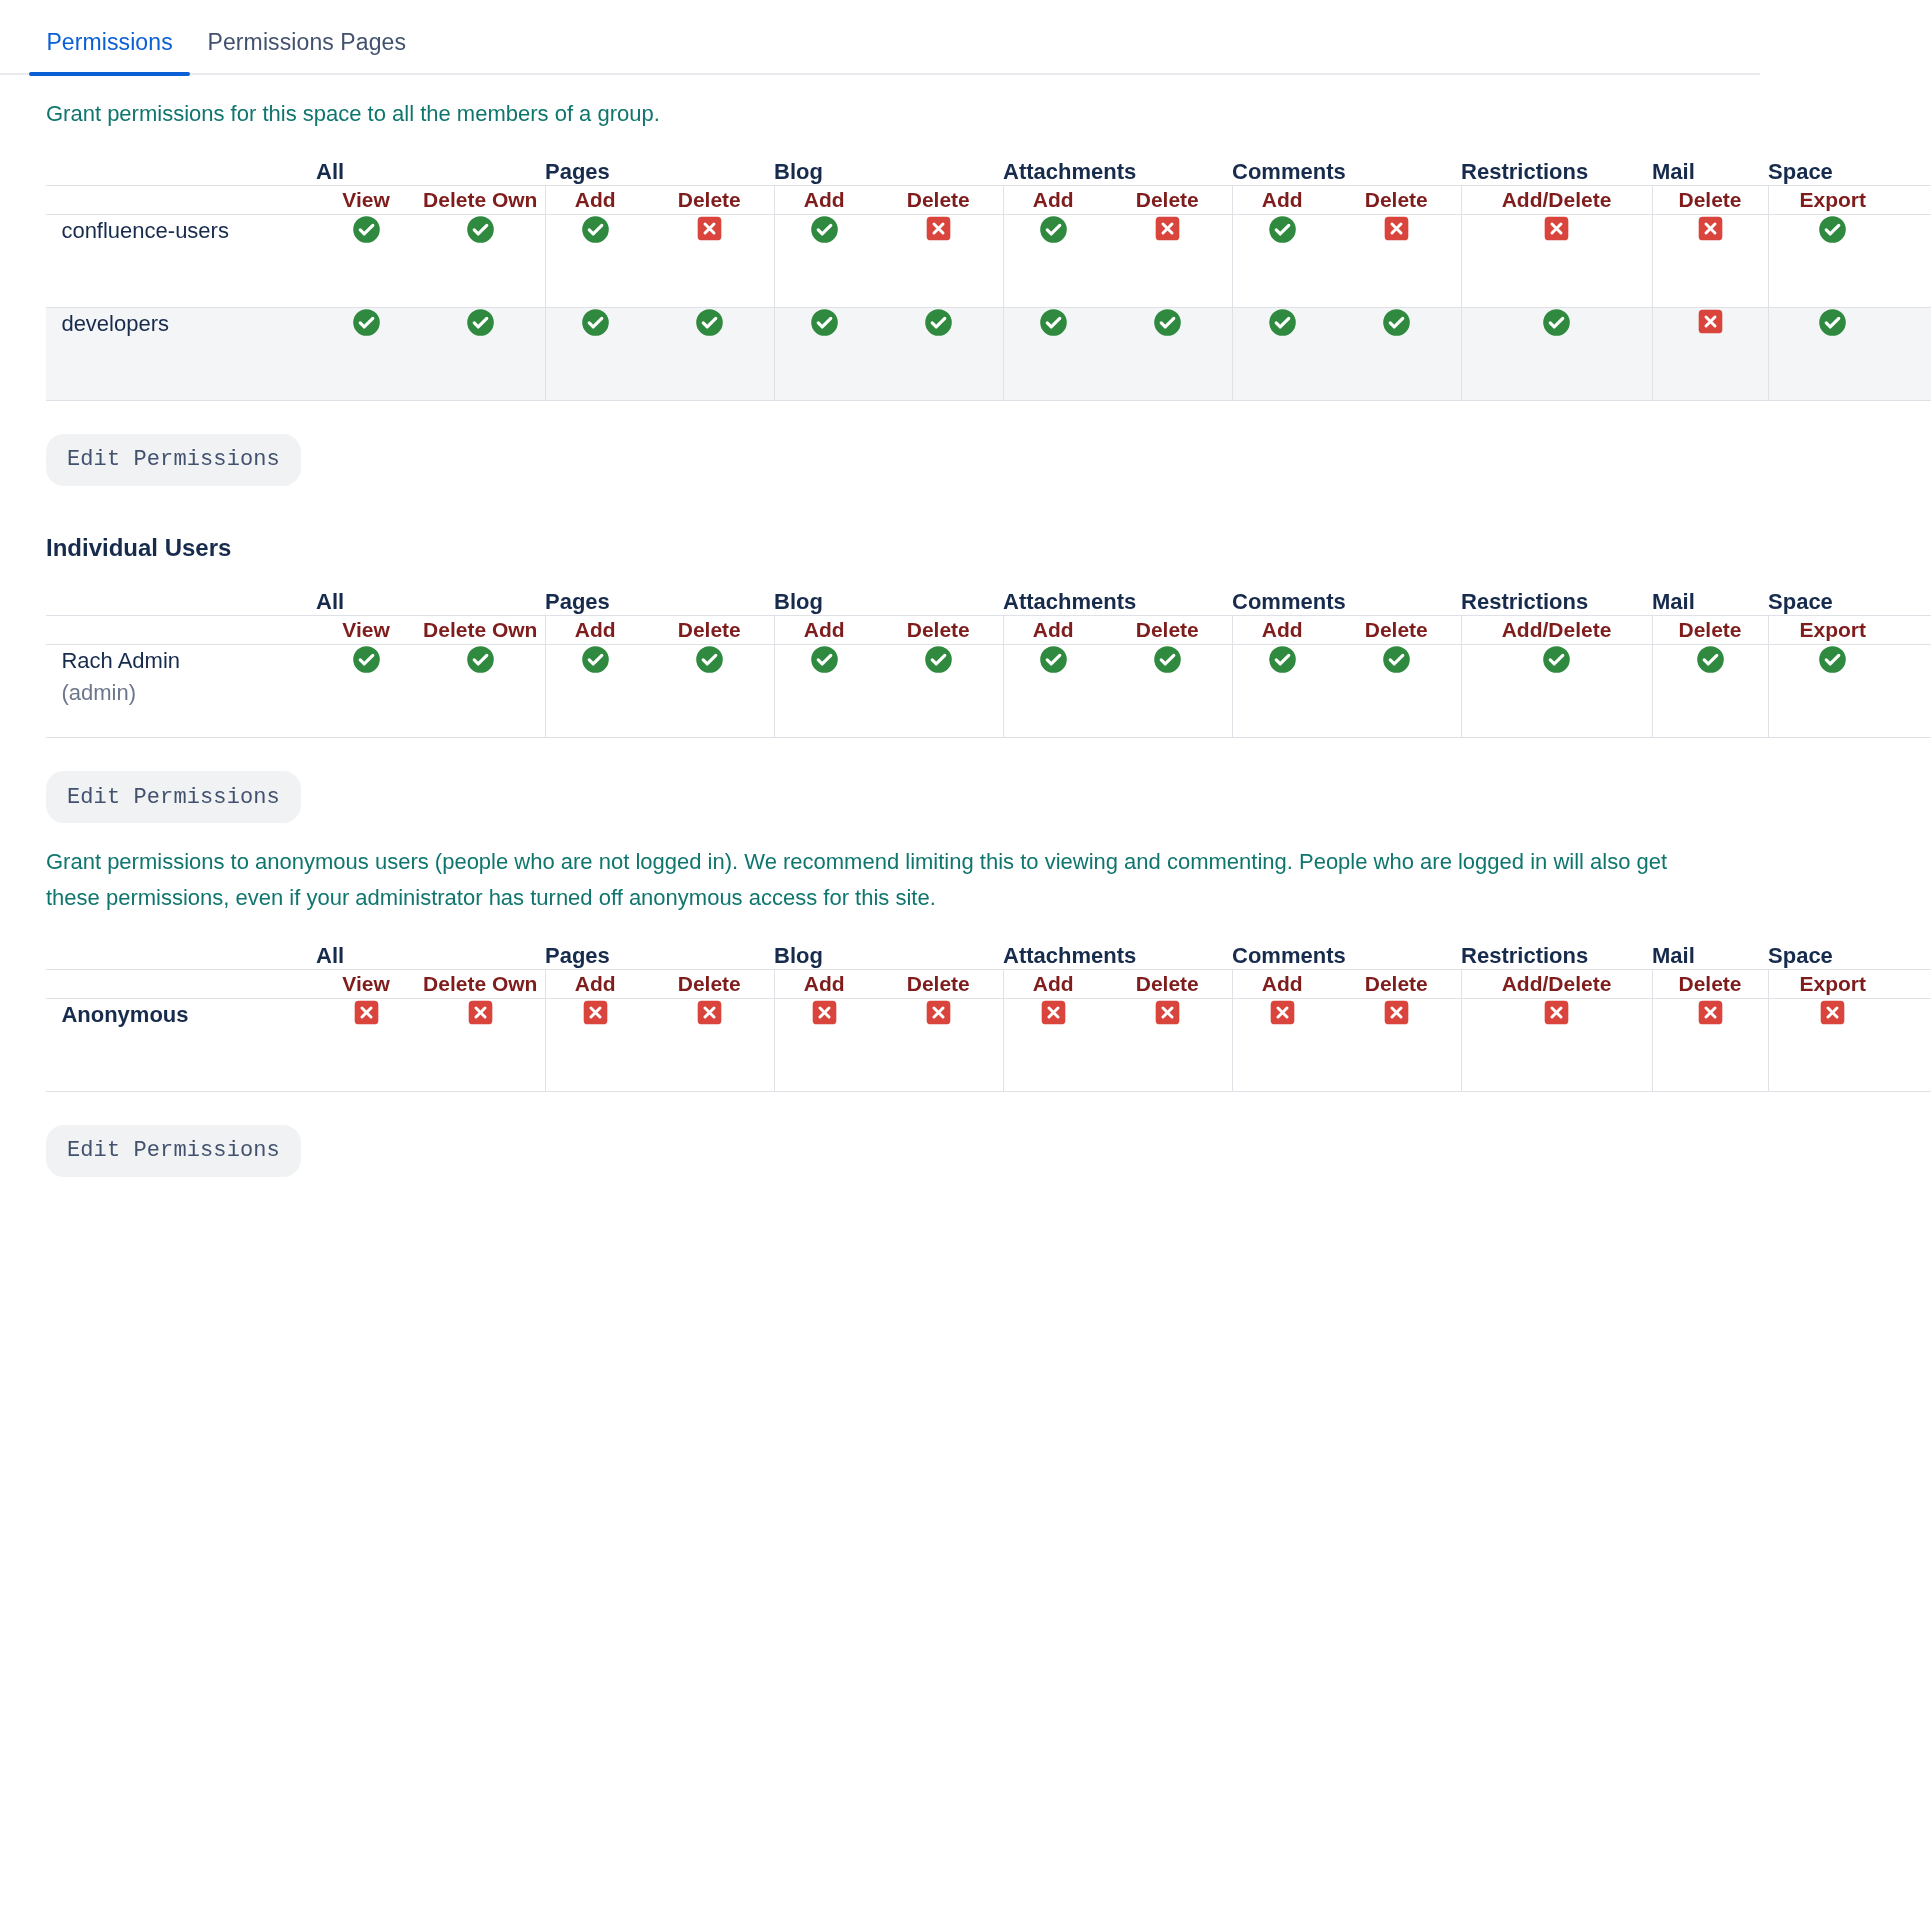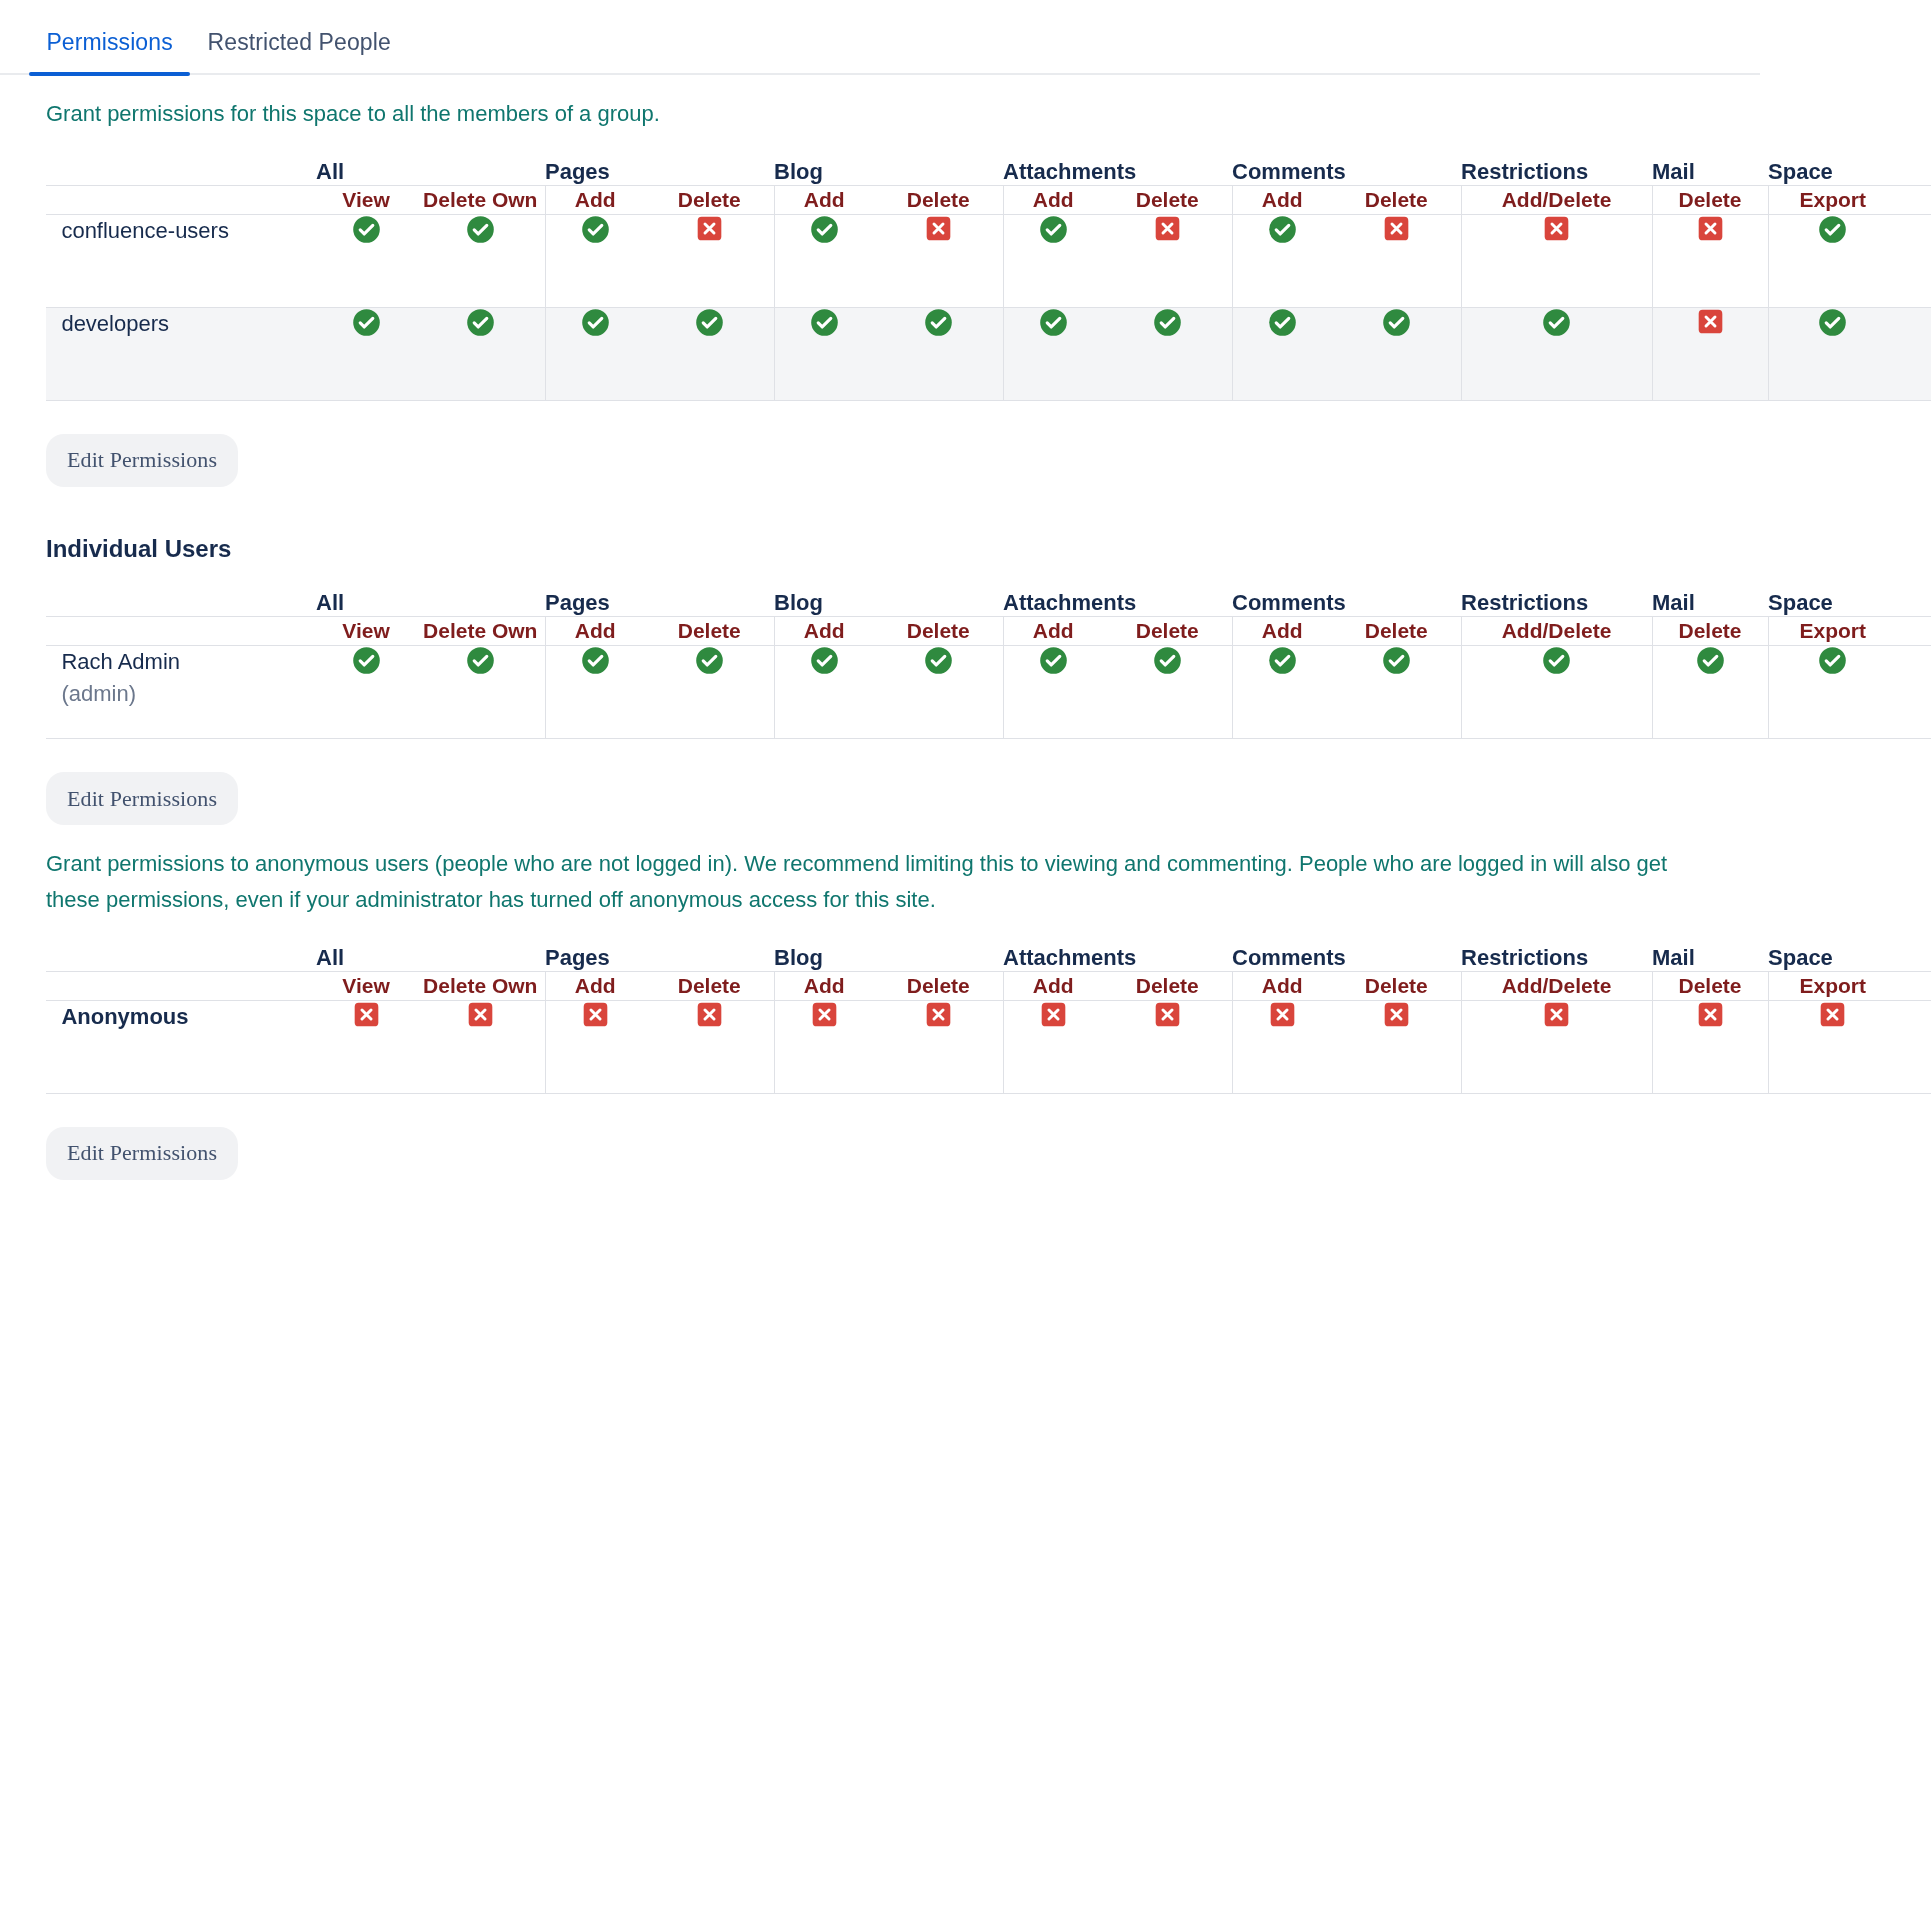--- a/index.html
+++ b/index.html
@@ -121,38 +121,38 @@
   .ic svg { display: block; }
 
   
   .btn {
     display: inline-block;
     background: #f1f2f4;
     color: #42526e;
     border: none;
     border-radius: 18px;
     font-size: 22px;
-    font-family: Liberation Serif, serif;
+    font-family: Liberation Mono, monospace;
     padding: 13.5px 21px;
     margin-top: 33px;
     cursor: pointer;
     letter-spacing: 0.1px;
   }
 </style>
 </head>
 <body>
 
 <div class="page">
 
   <div class="tabbar">
     <div class="tab active">
       <span>Permissions</span>
     </div>
     <div class="tab">
-      <span>Restricted People</span>
+      <span>Permissions Pages</span>
     </div>
   </div>
 
   <div class="content">
 
     
 
     
     <p class="desc">Grant permissions for this space to all the members of a group.</p>
     <table class="perm">

